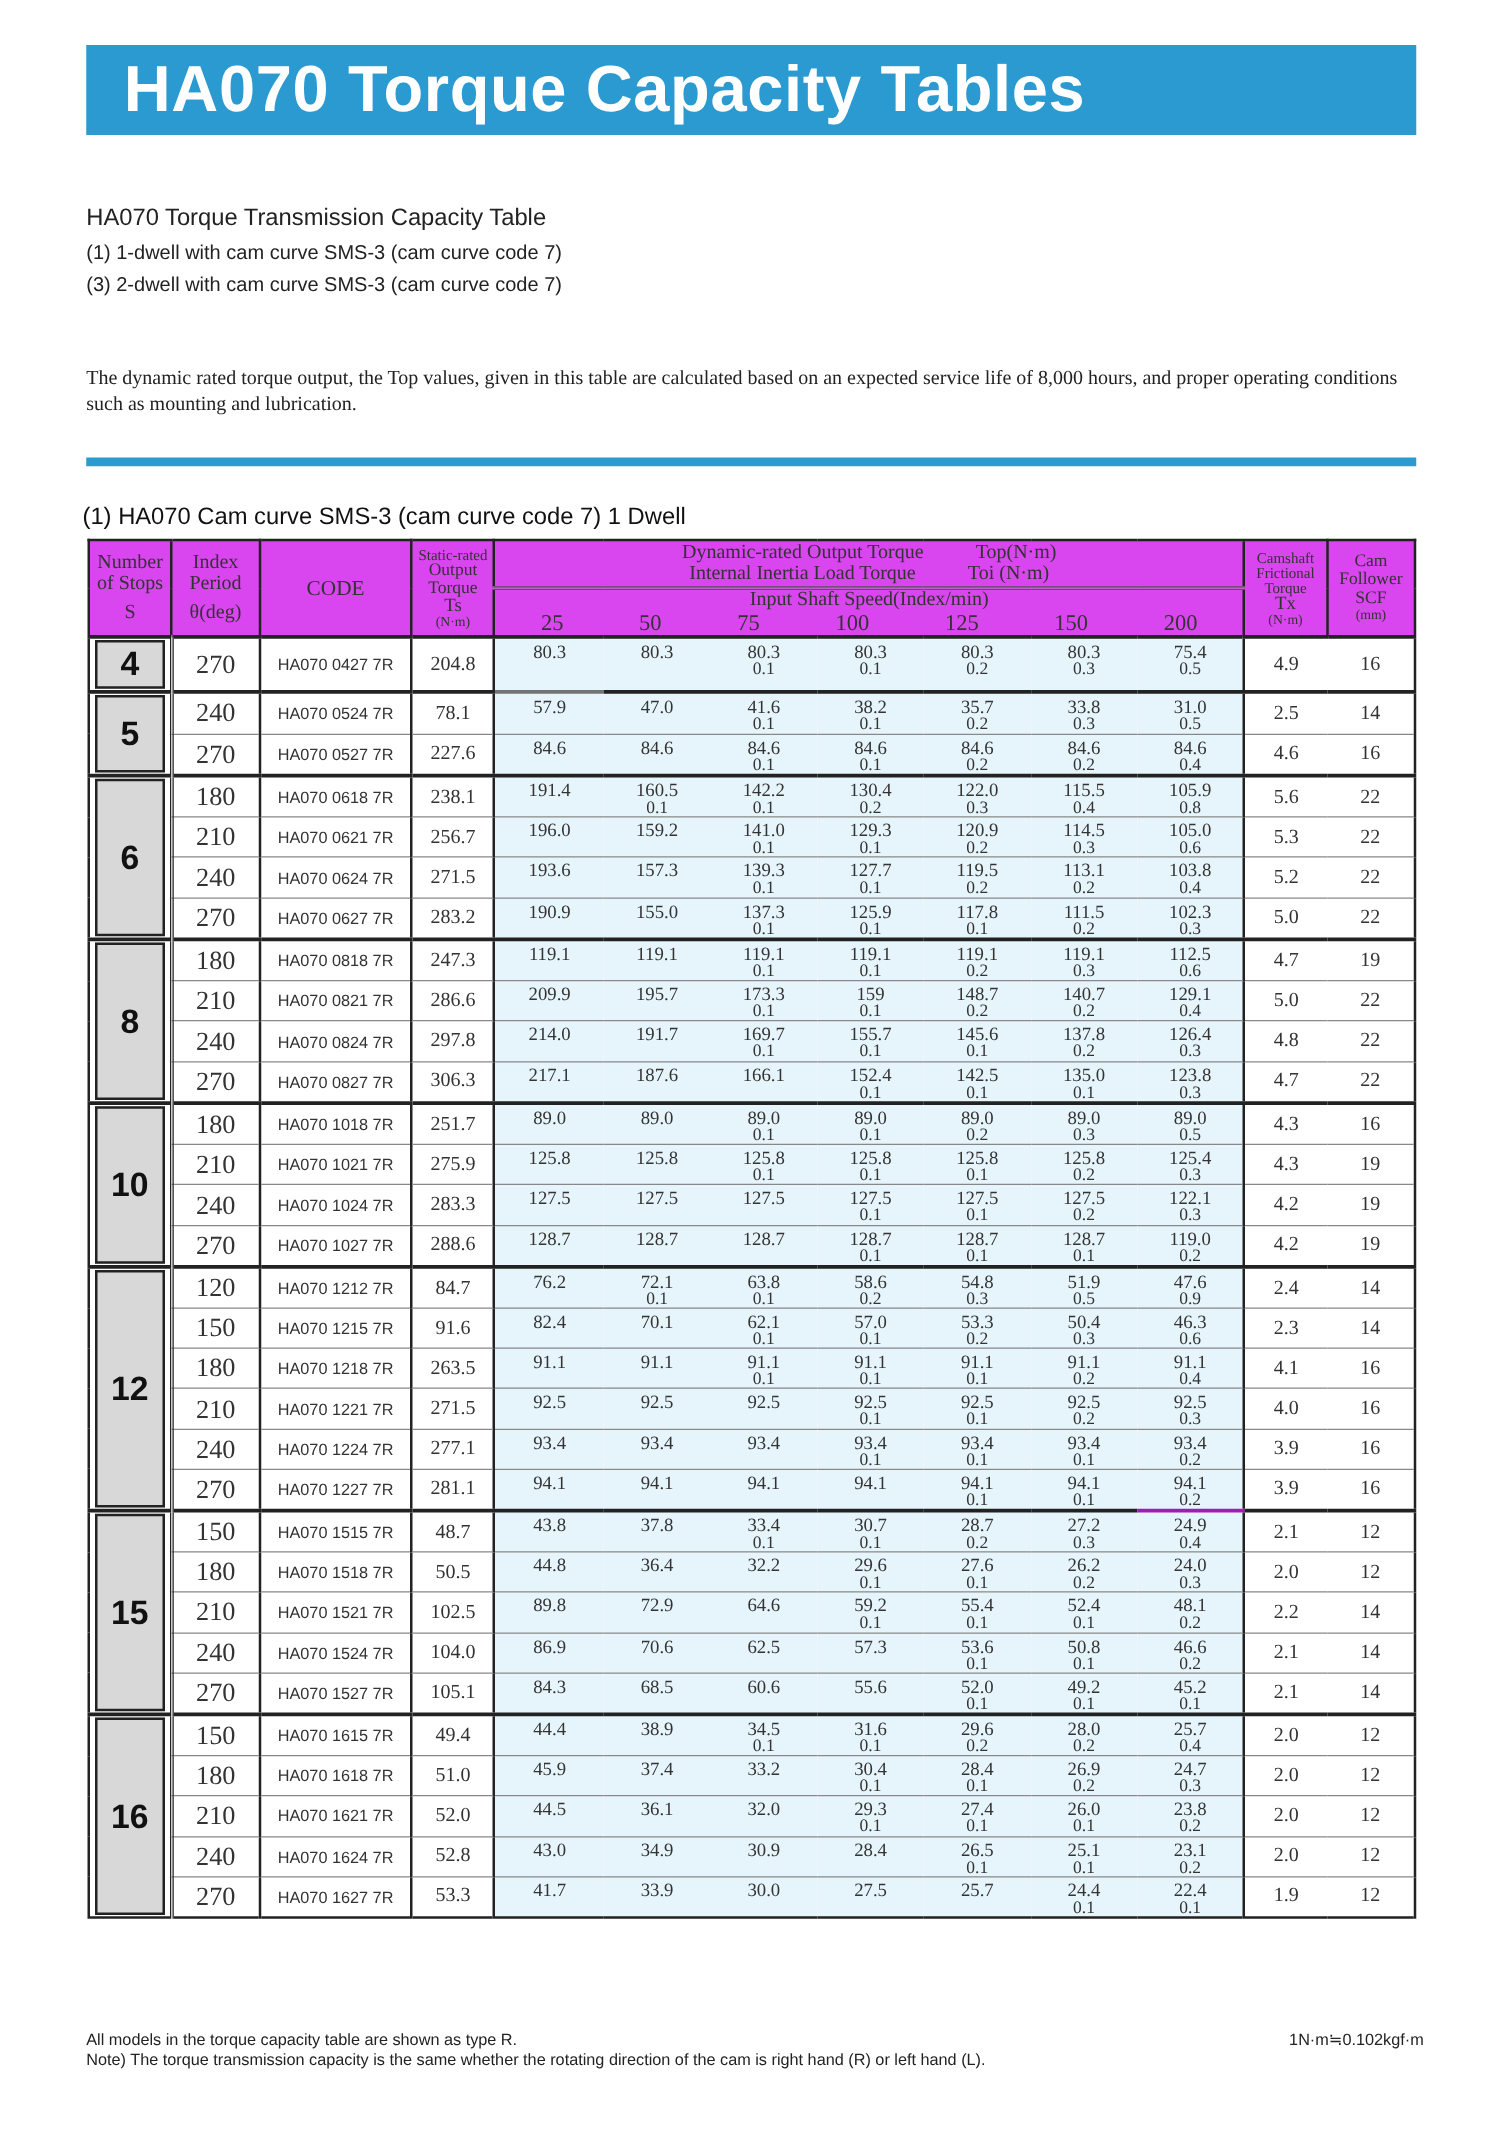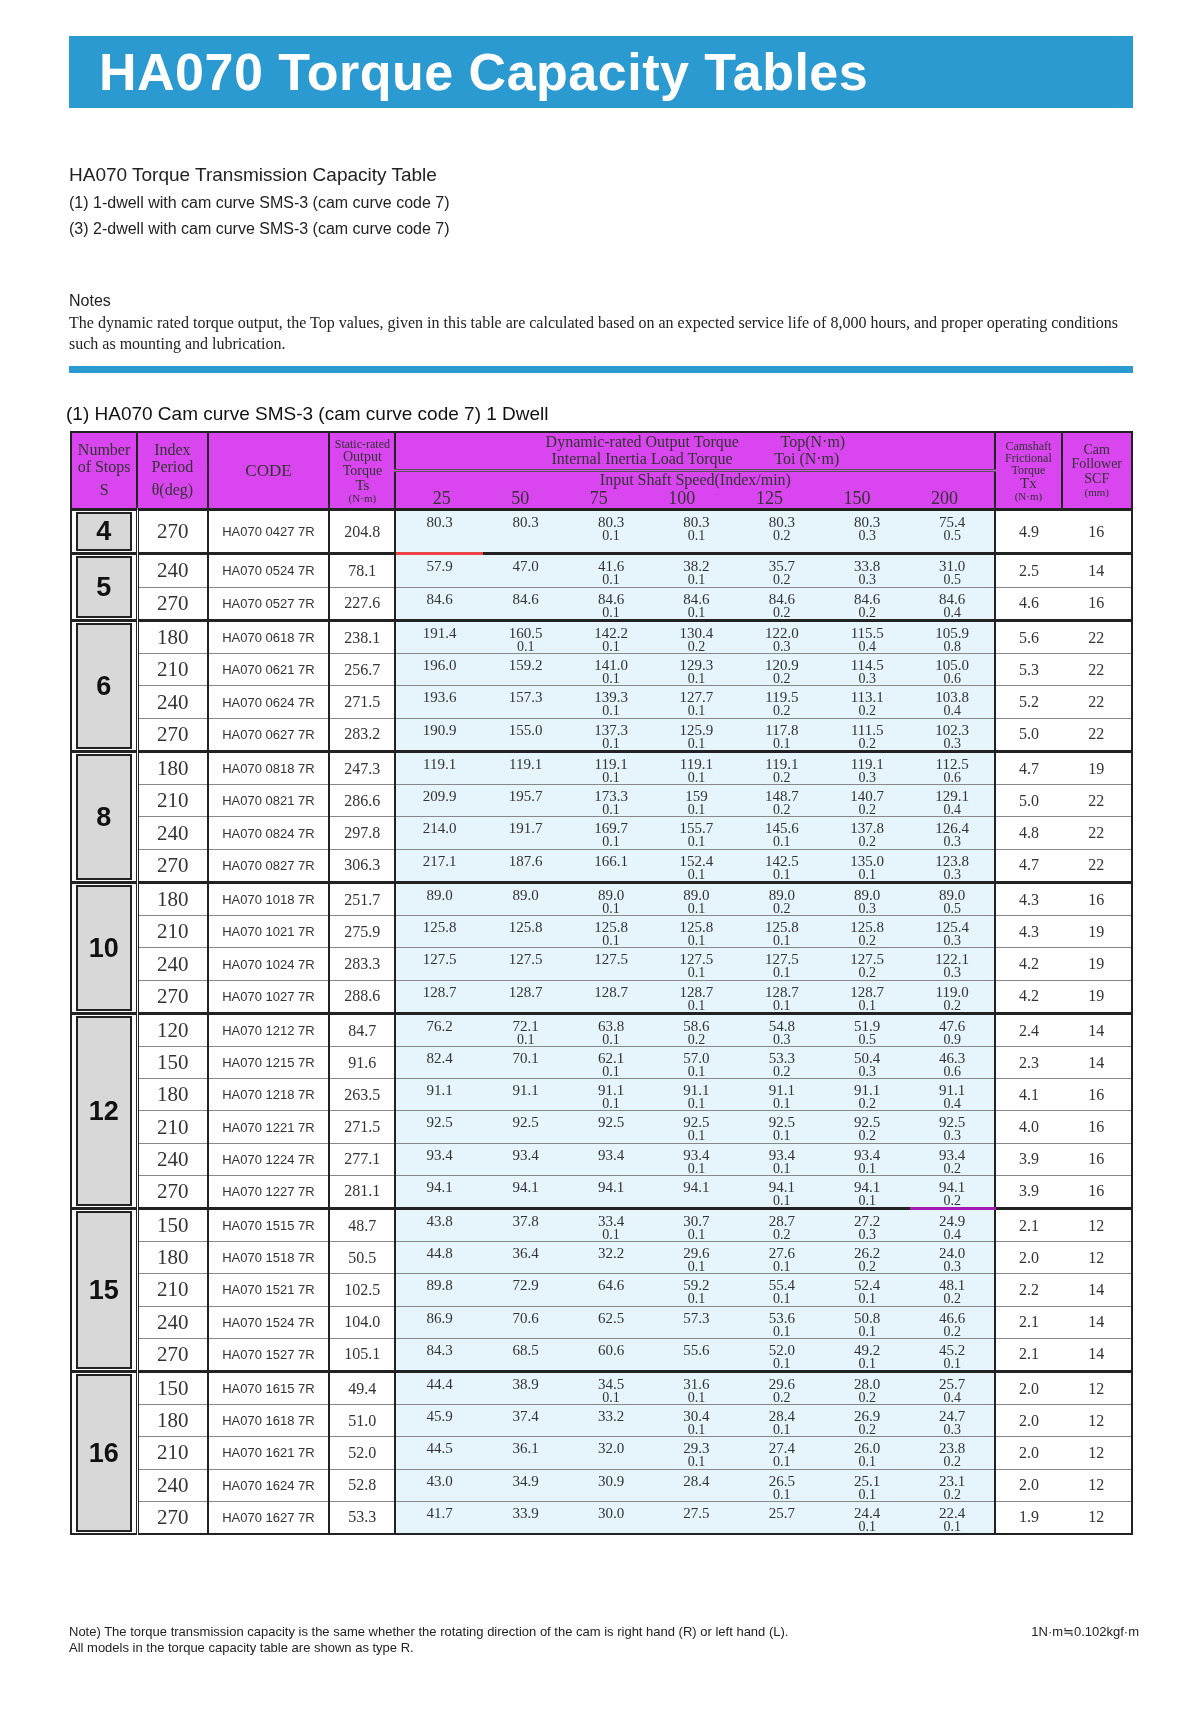--- a/index.html
+++ b/index.html
@@ -41,21 +41,20 @@
   <h1>HA070 Torque Capacity Tables</h1>
 </div>
 
 <div class="intro">
   <div class="t">HA070 Torque Transmission Capacity Table</div>
   <div class="li">(1) 1-dwell with cam curve SMS-3 (cam curve code 7)</div>
   <div class="li">(3) 2-dwell with cam curve SMS-3 (cam curve code 7)</div>
 </div>
 
 <div class="notes">
-  <div class="h">Notes</div>
   <div class="p">The dynamic rated torque output, the Top values, given in this table are calculated based on an expected service life of 8,000 hours, and proper operating conditions such as mounting and lubrication.</div>
 </div>
 
 <div class="rule"></div>
 
 <div class="tbl-title">(1) HA070 Cam curve SMS-3 (cam curve code 7) 1 Dwell</div>
 
 <table class="main">
   <colgroup>
     <col style="width:62px">
@@ -172,21 +171,21 @@
         <td class="tx" style="">4.9</td>
         <td class="scf" style="">16</td>
       </tr>
       <tr class="row sep-top">
         <td class="stop" rowspan="2" style="height:64px;border-top:3px solid #222;">
           <div class="box">5</div>
         </td>
         <td class="idx" style="border-top:3px solid #222;">240</td>
         <td class="code" style="border-top:3px solid #222;">HA070 0524 7R</td>
         <td class="ts" style="border-top:3px solid #222;">78.1</td>
-        <td class="dyn" style="border-top:3px solid #ef4444;">
+        <td class="dyn" style="border-top:3px solid #737373;">
           <span class="top">57.9</span>
           <span class="toi"></span>
         </td>
         <td class="dyn" style="border-top:3px solid #222;">
           <span class="top">47.0</span>
           <span class="toi"></span>
         </td>
         <td class="dyn" style="border-top:3px solid #222;">
           <span class="top">41.6</span>
           <span class="toi">0.1</span>
@@ -1240,16 +1239,16 @@
           <span class="top">22.4</span>
           <span class="toi">0.1</span>
         </td>
         <td class="tx" style="">1.9</td>
         <td class="scf" style="">12</td>
       </tr>
     </tbody>
 </table>
 
 <div class="footer">
+  <div>All models in the torque capacity table are shown as type R.</div>
   <div>Note) The torque transmission capacity is the same whether the rotating direction of the cam is right hand (R) or left hand (L).</div>
-  <div>All models in the torque capacity table are shown as type R.</div>
   <div class="right">1N·m≒0.102kgf·m</div>
 </div>
 
 </body></html>

